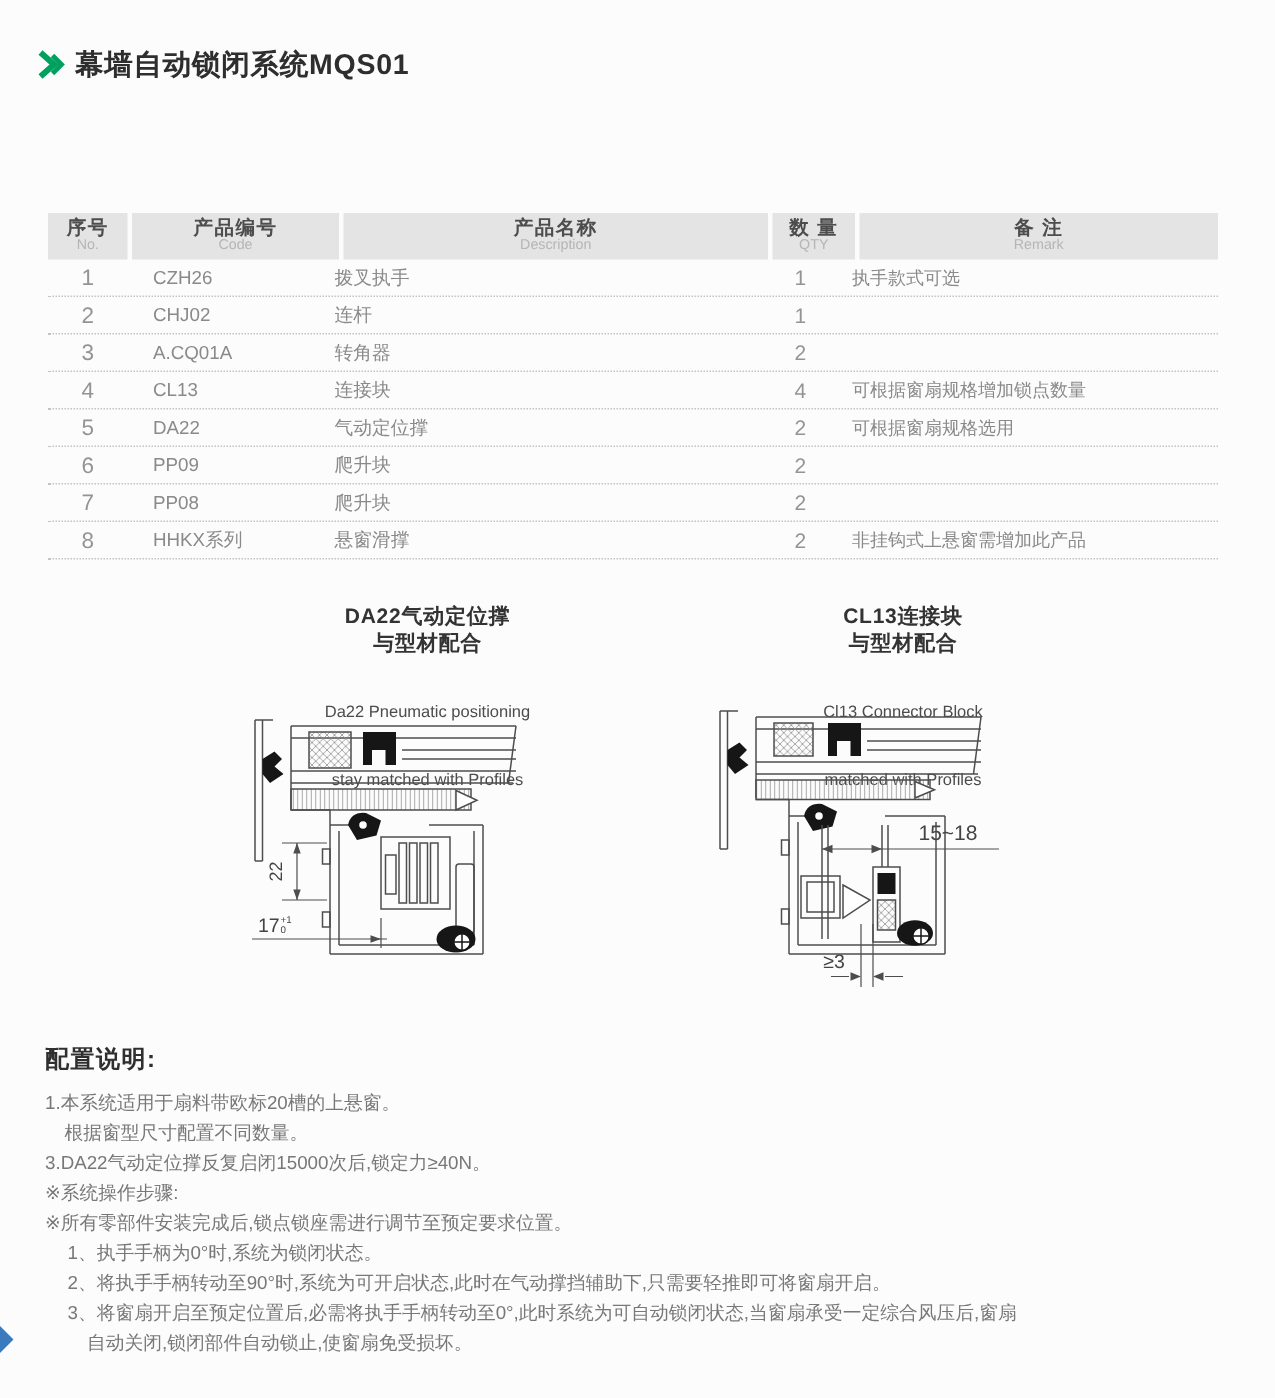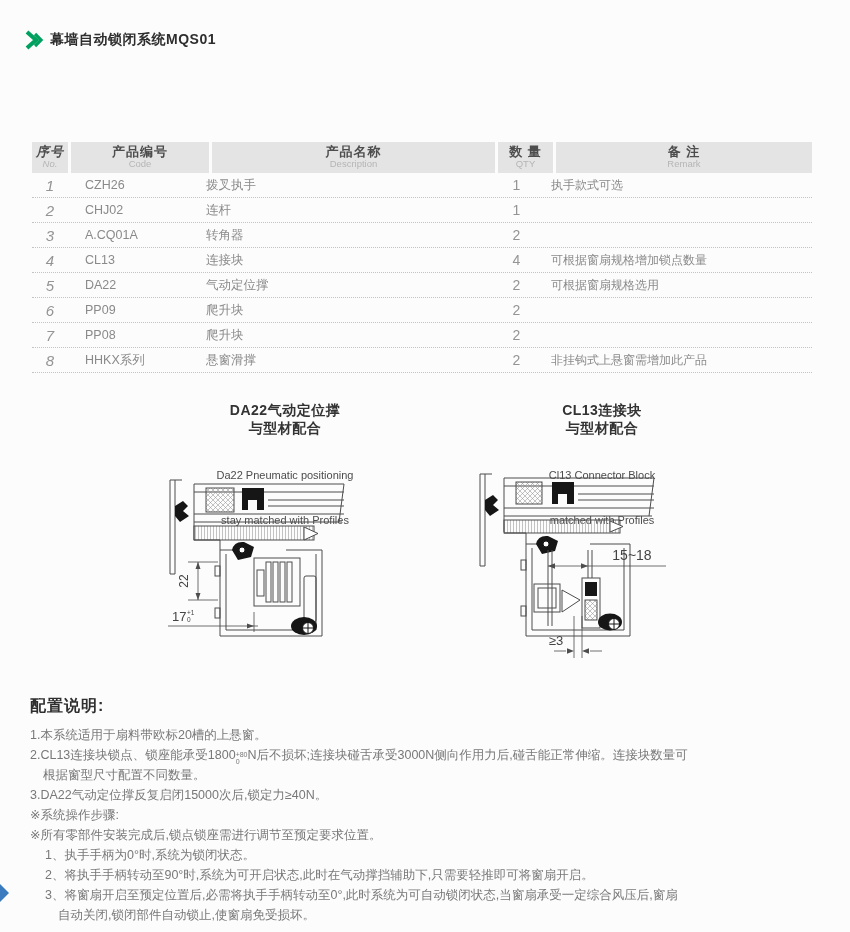--- a/index.html
+++ b/index.html
@@ -6,38 +6,38 @@
   html,body { background:#ffffff; }
   body { font-family:"Liberation Sans","DejaVu Sans",sans-serif; }
   .page {
     position:relative; width:850px; height:932px; background:#fcfcfc;
     overflow:hidden; color:#333;
   }
 
   
   .page-title-row { position:absolute; left:24px; top:30px; display:flex; align-items:center; gap:6px; }
   .title-arrow { width:20px; height:20px; }
-  .page-title { font-size:14px; font-weight:bold; color:#2e2e2e; letter-spacing:0.5px; }
+  .page-title { font-size:19px; font-weight:bold; color:#2e2e2e; letter-spacing:0.5px; }
 
   
   .section-head { position:absolute; left:30px; top:88px; }
   .section-line1 { display:flex; align-items:center; gap:8px; }
   .bullet { width:10px; height:10px; border-radius:50%; background:#a6d3b4; }
   .section-title { font-size:20px; font-weight:bold; color:#3f3f3f; letter-spacing:1px; }
   .section-sub { font-size:11px; color:#9a9a9a; margin-left:18px; margin-top:2px; }
 
   
   .tbl { position:absolute; left:32px; top:142px; width:780px; font-size:12.5px; }
   .tbl-header { display:flex; height:31px; }
   .th { background:#e4e4e4; margin-right:3px; display:flex; flex-direction:column;
         align-items:center; justify-content:center; line-height:1.1; }
   .th:last-child { margin-right:0; }
   .th .zh { font-size:13px; font-weight:bold; color:#4d4d4d; letter-spacing:1px; }
   .th .en { font-size:9.5px; color:#b5b5b5; }
-  .c-no  { width:36px;font-style:italic;  }
+  .c-no  { width:53px;  }
   .c-code{ width:138px; }
   .c-name{ width:283px; }
   .c-qty { width:55px;  }
   .c-rem { flex:1; }
   .tbl-row { display:flex; align-items:center; height:25px;
              border-bottom:1px dotted #c3c3c3; color:#8a8a8a; }
   .tbl-row .c-no  { text-align:center; font-size:15px; font-weight:300; color:#949494; }
   .tbl-row .c-code{ padding-left:17px; }
   .tbl-row .c-name{ }
   .tbl-row .c-qty { text-align:center; font-size:14px; font-weight:300; color:#949494; }
@@ -289,24 +289,20 @@
       <polygon points="104,185 97,182.2 97,187.8" fill="#4d4d4d" stroke="none"></polygon>
       <polygon points="112,185 119,182.2 119,187.8" fill="#4d4d4d" stroke="none"></polygon>
     </g>
     <text x="162" y="94" text-anchor="middle" font-size="14">15~18</text>
     <text x="86" y="179" text-anchor="middle" font-size="13">≥3</text>
   </svg>
 
   <div class="notes">
     <div class="notes-title">配置说明:</div>
     <div class="note-line">1.本系统适用于扇料带欧标20槽的上悬窗。</div>
-    <div class="note-line"><span>2.CL13连接块锁点、锁座能承受1800</span><span class="tol">
-          <span>+80</span>
-          <span>0</span>
-        </span><span>N后不损坏;连接块碰舌承受3000N侧向作用力后,碰舌能正常伸缩。连接块数量可</span></div>
     <div class="note-line indent1">根据窗型尺寸配置不同数量。</div>
     <div class="note-line">3.DA22气动定位撑反复启闭15000次后,锁定力≥40N。</div>
     <div class="note-line">※系统操作步骤:</div>
     <div class="note-line">※所有零部件安装完成后,锁点锁座需进行调节至预定要求位置。</div>
     <div class="note-line indent2">1、执手手柄为0°时,系统为锁闭状态。</div>
     <div class="note-line indent2">2、将执手手柄转动至90°时,系统为可开启状态,此时在气动撑挡辅助下,只需要轻推即可将窗扇开启。</div>
     <div class="note-line indent2">3、将窗扇开启至预定位置后,必需将执手手柄转动至0°,此时系统为可自动锁闭状态,当窗扇承受一定综合风压后,窗扇</div>
     <div class="note-line indent3">自动关闭,锁闭部件自动锁止,使窗扇免受损坏。</div>
   </div>
 

